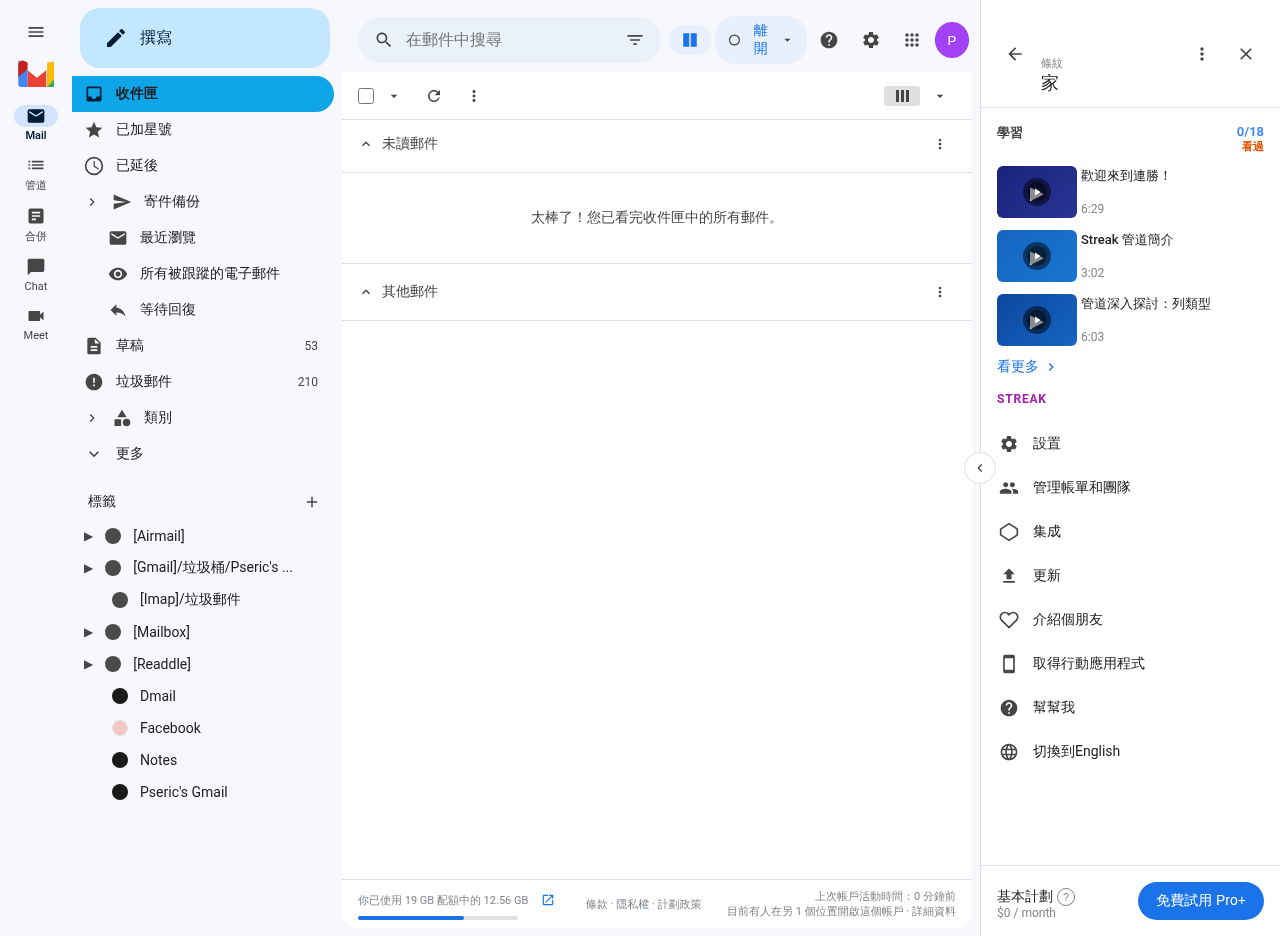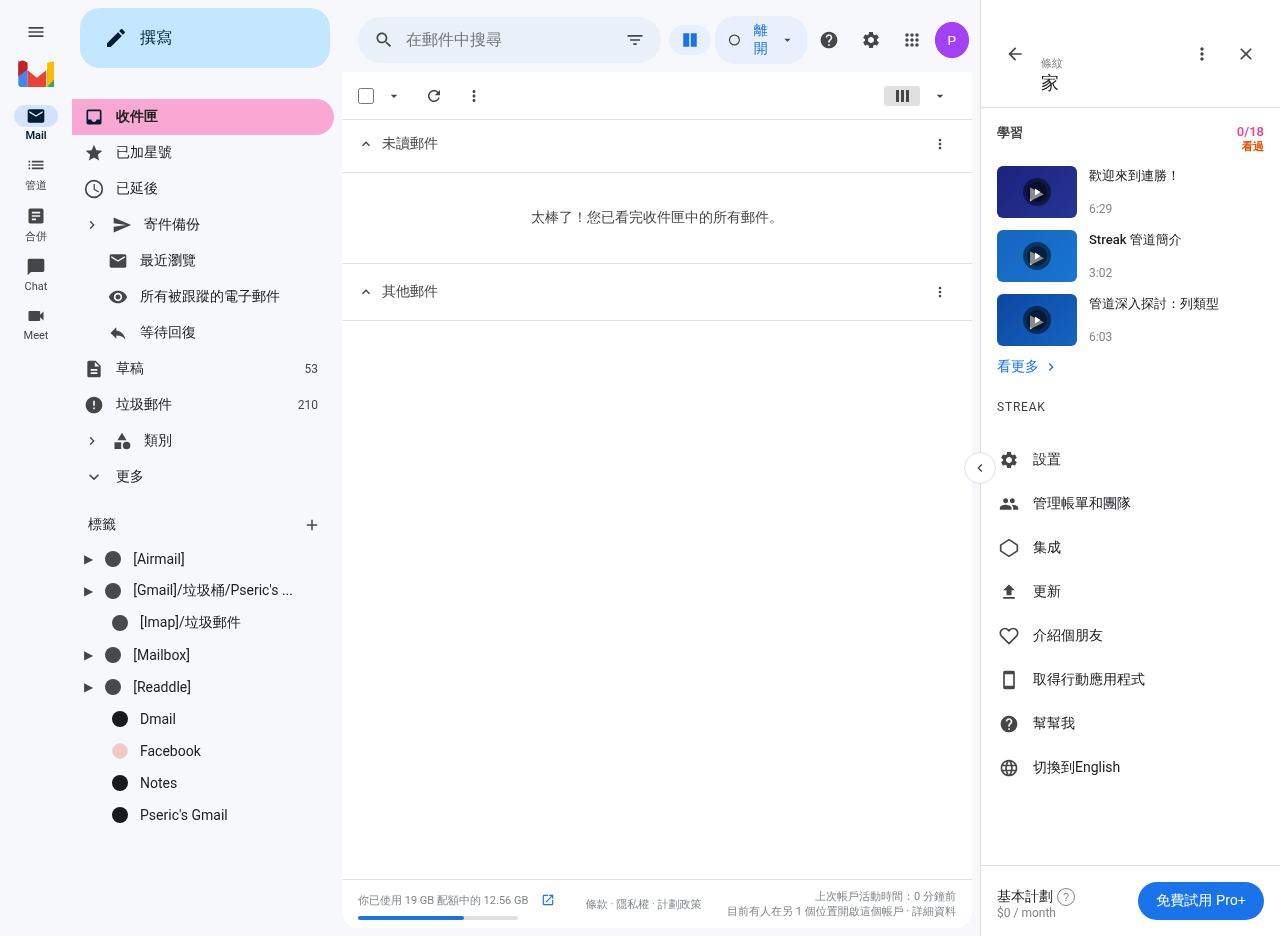--- a/index.html
+++ b/index.html
@@ -86,21 +86,21 @@
     .sidebar-item {
       display: flex;
       align-items: center;
       padding: 4px 16px 4px 12px;
       border-radius: 0 24px 24px 0;
       cursor: pointer;
       height: 36px;
       margin-right: 8px;
       gap: 12px;
     }
-    .sidebar-item.active { background: #f9a8d4; font-weight: 600; margin-top: 23px; }
+    .sidebar-item.active { background: #0ea5e9; font-weight: 600; }
     .sidebar-item .item-label { flex: 1; font-size: 14px; }
     .sidebar-item .item-count { font-size: 12px; color: #444746; }
 
     .sidebar-section-title {
       display: flex;
       align-items: center;
       justify-content: space-between;
       padding: 16px 16px 4px 16px;
       font-size: 14px;
       font-weight: 500;
@@ -329,21 +329,21 @@
       font-size: 13px;
       font-weight: 600;
       color: #444746;
       margin-bottom: 12px;
       display: flex;
       justify-content: space-between;
     }
     .video-card {
       display: flex;
       align-items: center;
-      gap: 12px;
+      gap: 4px;
       margin-bottom: 12px;
       cursor: pointer;
     }
     .video-thumb {
       width: 80px;
       height: 52px;
       border-radius: 6px;
       background: #1a237e;
       flex-shrink: 0;
       position: relative;
@@ -379,24 +379,24 @@
       display: flex;
       align-items: center;
       gap: 4px;
       color: #1a73e8;
       font-size: 14px;
       cursor: pointer;
       margin: 4px 0 16px;
     }
     .streak-menu-section {
       font-size: 12px;
-      font-weight: 400;
-      color: #404040;
+      font-weight: 700;
+      color: #a21caf;
       letter-spacing: 0.8px;
-      margin: 24px 0;
+      margin: 16px 0;
     }
     .streak-menu-item {
       display: flex;
       align-items: center;
       gap: 12px;
       padding: 10px 0;
       cursor: pointer;
       font-size: 14px;
       border-radius: 4px;
     }
@@ -858,21 +858,21 @@
             <path d="M19 6.41L17.59 5 12 10.59 6.41 5 5 6.41 10.59 12 5 17.59 6.41 19 12 13.41 17.59 19 19 17.59 13.41 12z"></path>
           </svg>
       </button>
     </div>
 
     <div class="streak-body">
 
       <div class="streak-section-title">
         <span>學習</span>
         <span>
-          <span style="color:#ec4899;">0/18</span>
+          <span style="color:#3b82f6;">0/18</span>
           <span style="color:#e65100;font-size:11px;display:block;text-align:right;">看過</span>
         </span>
       </div>
 
       <div class="video-card">
         <div class="video-thumb video-thumb-1">
           <svg width="20" height="20" viewBox="0 0 24 24" fill="white" style="position:relative;z-index:1;background:rgba(0,0,0,0.4);border-radius:50%;padding:4px;">
               <path d="M8 5v14l11-7z"></path>
             </svg>
         </div>

